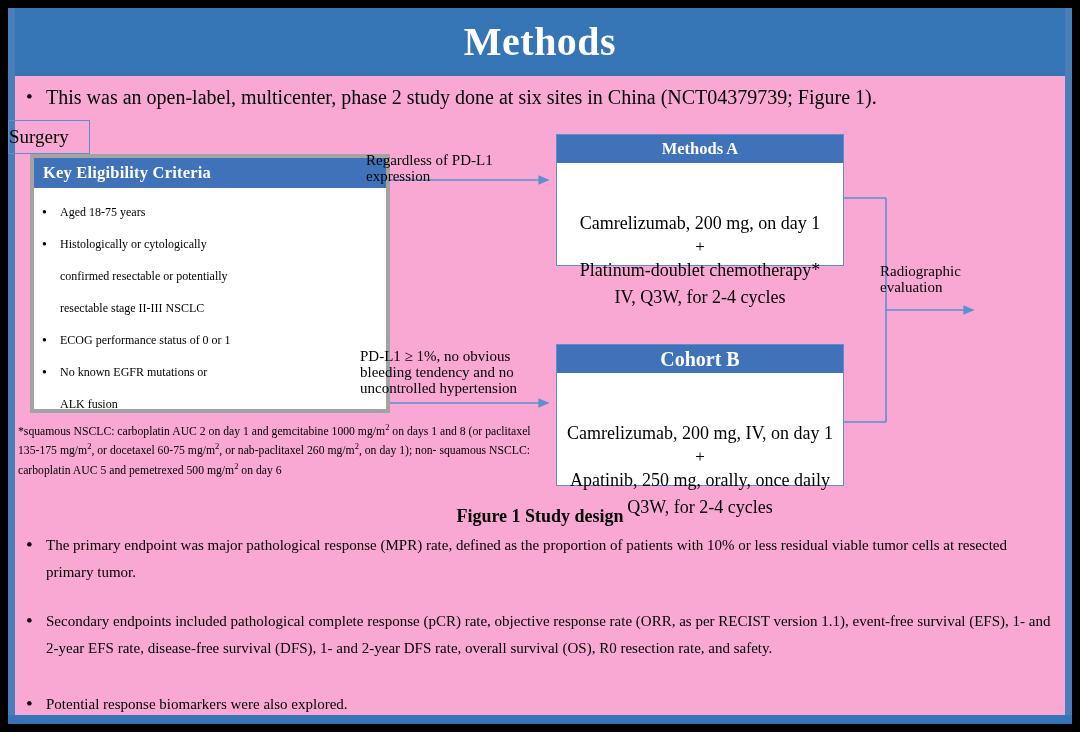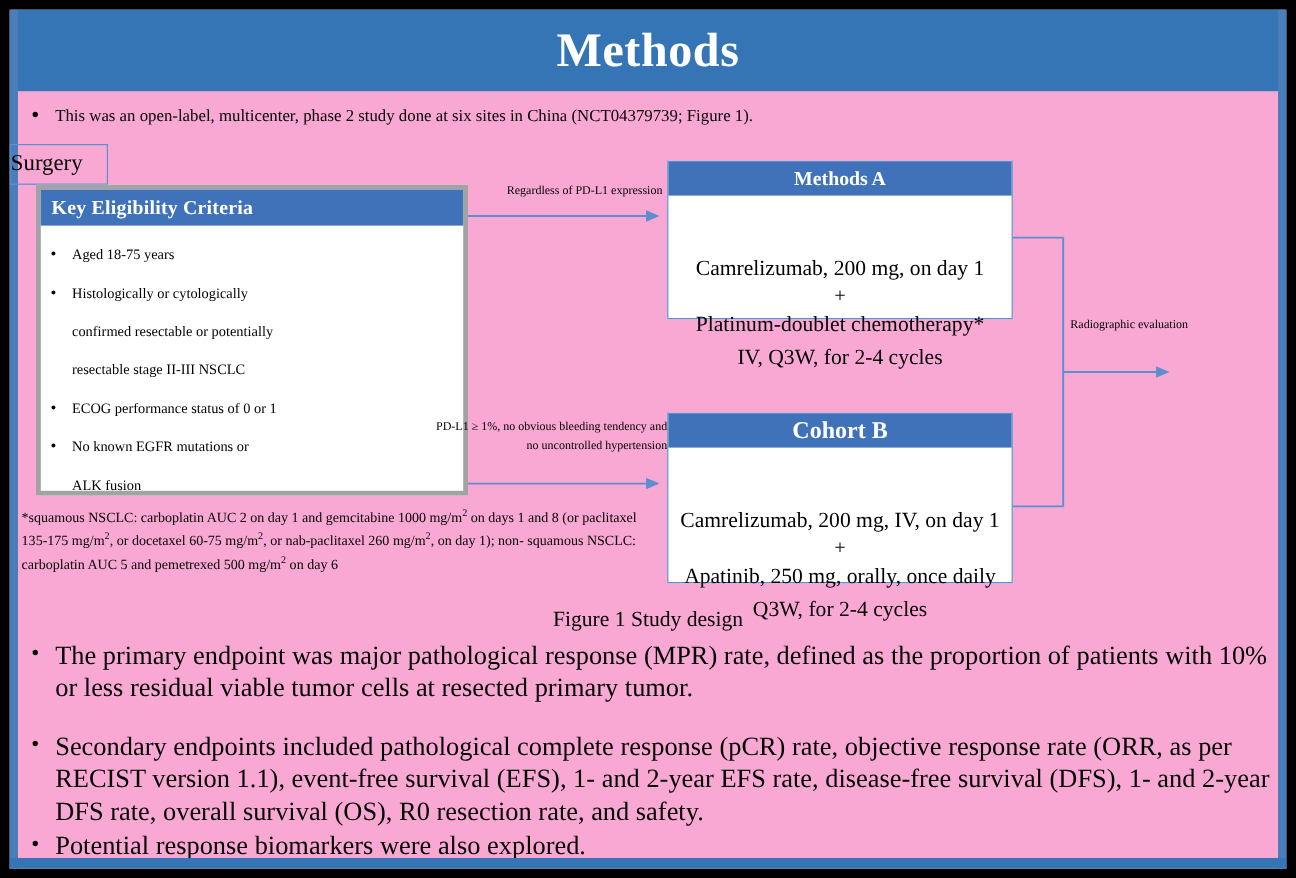--- a/index.html
+++ b/index.html
@@ -50,28 +50,28 @@
   }
   .bullet .dot{
     width:20px;
     flex:0 0 20px;
     font-size:19px;
     line-height:26px;
     text-align:left;
     color:#000;
   }
   .bullet .btxt{
-    font-size:22px;
+    font-size:15px;
     line-height:27px;
     color:#000;
     text-align:left;
   }
 
   .b-top{ left:18px; top:76px; width:1030px;}
-  .b-top .btxt{font-size:14px;}
+  .b-top .btxt{font-size:20px;}
 
   
   .figure{
     position:absolute;
     left:0px; top:112px;
     width:1064px; height:382px;
   }
 
   .box{
     position:absolute;
@@ -144,40 +144,40 @@
   #surg{
     left:973px; top:174px; width:80px; height:32px;
     border:1px solid #5b8fd0;
     display:flex;align-items:center;justify-content:flex-start;
     font-size:19px;color:#000;
   }
 
   
   .conn-label{
     position:absolute;
-    text-align:right;
-    font-size:10px;
+    text-align:left;
+    font-size:15px;
     line-height:16px;
     color:#000;
   }
   #lbl-top{ left:358px; top:32px; width:186px;}
   #lbl-bot{ left:352px; top:228px; width:196px;}
   #lbl-rad{ left:872px; top:143px; width:110px;}
 
   svg.wires{
     position:absolute;left:0;top:0;width:1064px;height:382px;
     pointer-events:none;
   }
 
   .figcap{
     position:absolute;
     left:0; top:498px; width:1064px;
     text-align:center;
     font-size:18px;
-    font-weight:normal;
+    font-weight:bold;
     color:#000;
   }
 
   .b1{left:18px; top:524px; width:1030px;}
   .b2{left:18px; top:600px; width:1034px;}
   .b3{left:18px; top:683px; width:700px;}
 </style>
 </head>
 <body>
 

